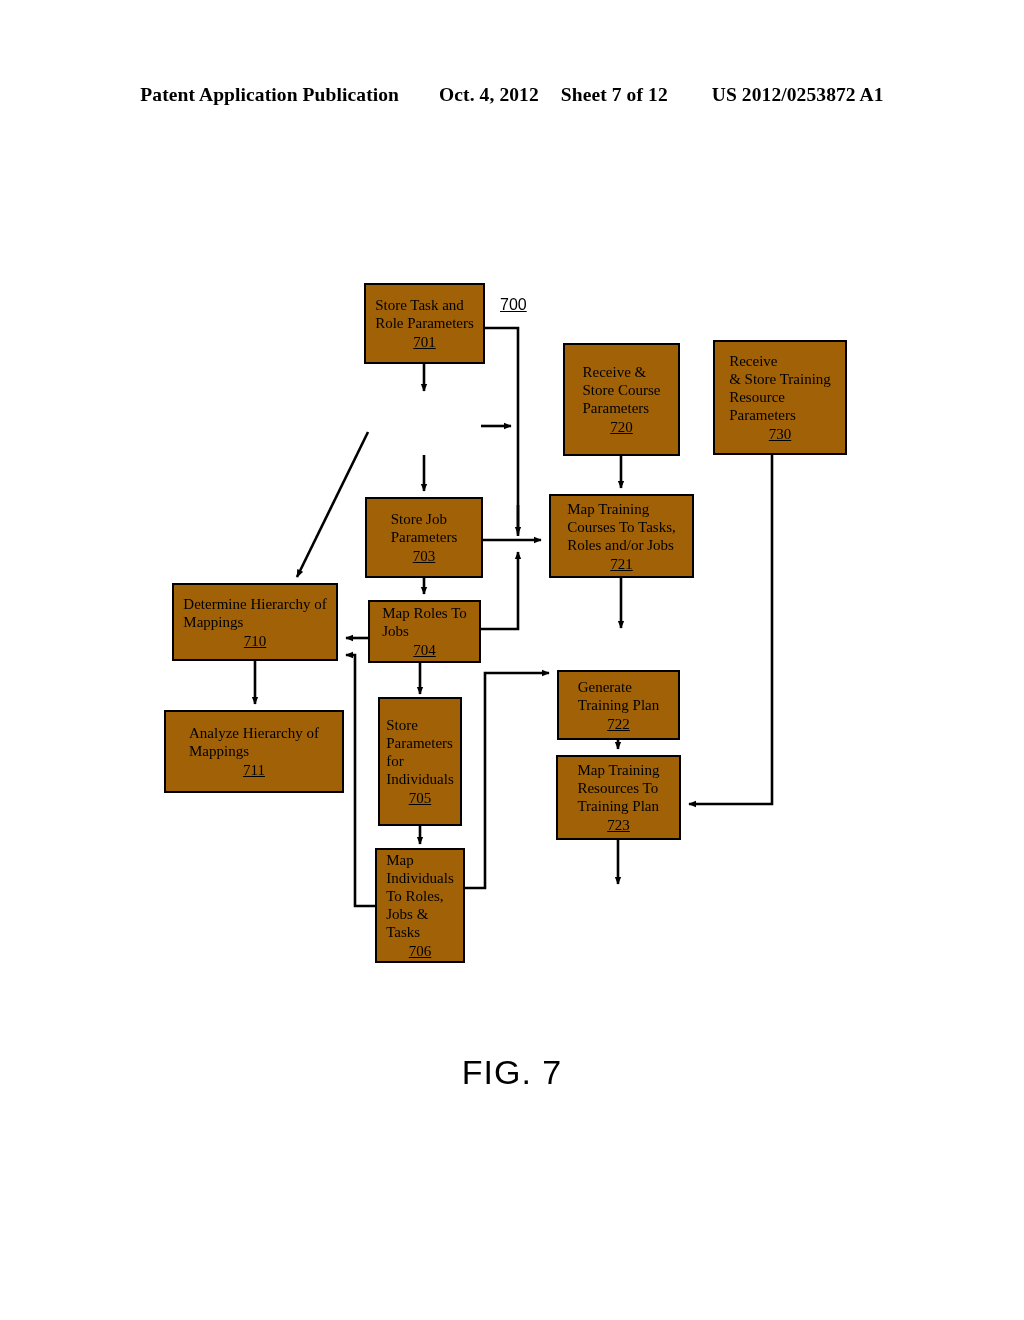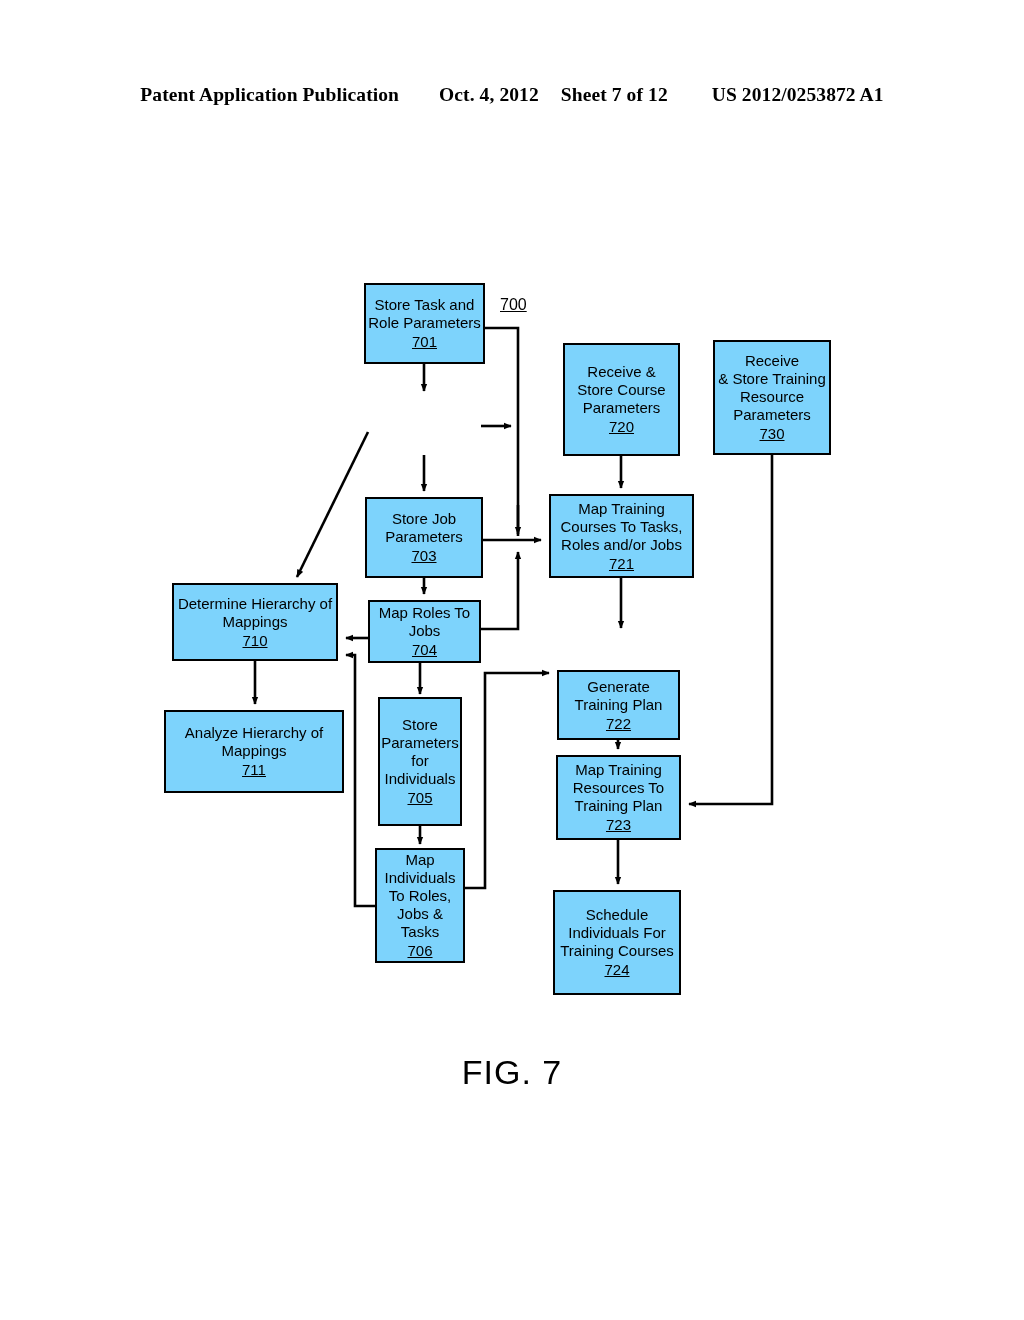--- a/index.html
+++ b/index.html
@@ -61,27 +61,26 @@
     position: absolute;
     left: 0;
     top: 0;
   }
 
   
   .node {
     position: absolute;
     box-sizing: border-box;
     border: 2px solid #000;
-    background: #7dd3fc;
+    background: #a16207;
     display: flex;
     flex-direction: column;
     align-items: center;
     justify-content: center;
-    text-align: center;
-    font-family: Liberation Sans, sans-serif;
+    font-family: Liberation Serif, serif;
     font-size: 15px;
     line-height: 1.2;
     color: #000;
     padding: 2px 2px;
   }
   .node .label {
     white-space: pre-line;
   }
   .node .ref {
     text-decoration: underline;
@@ -234,28 +233,22 @@
     <div class="ref">722</div>
   </div>
 
   <div class="node" style="left:556px; top:755px; width:125px; height:85px;">
     <div class="label">Map Training
 Resources To
 Training Plan</div>
     <div class="ref">723</div>
   </div>
 
-  <div class="node" style="left:553px; top:890px; width:128px; height:105px;">
-    <div class="label">Schedule
-Individuals For
-Training Courses</div>
-    <div class="ref">724</div>
-  </div>
-
-  <div class="node" style="left:713px; top:340px; width:118px; height:115px;">
+
+  <div class="node" style="left:713px; top:340px; width:134px; height:115px;">
     <div class="label">Receive
 &amp; Store Training
 Resource
 Parameters</div>
     <div class="ref">730</div>
   </div>
 
 </div>
 
 <div id="fig-caption">FIG. 7</div>

